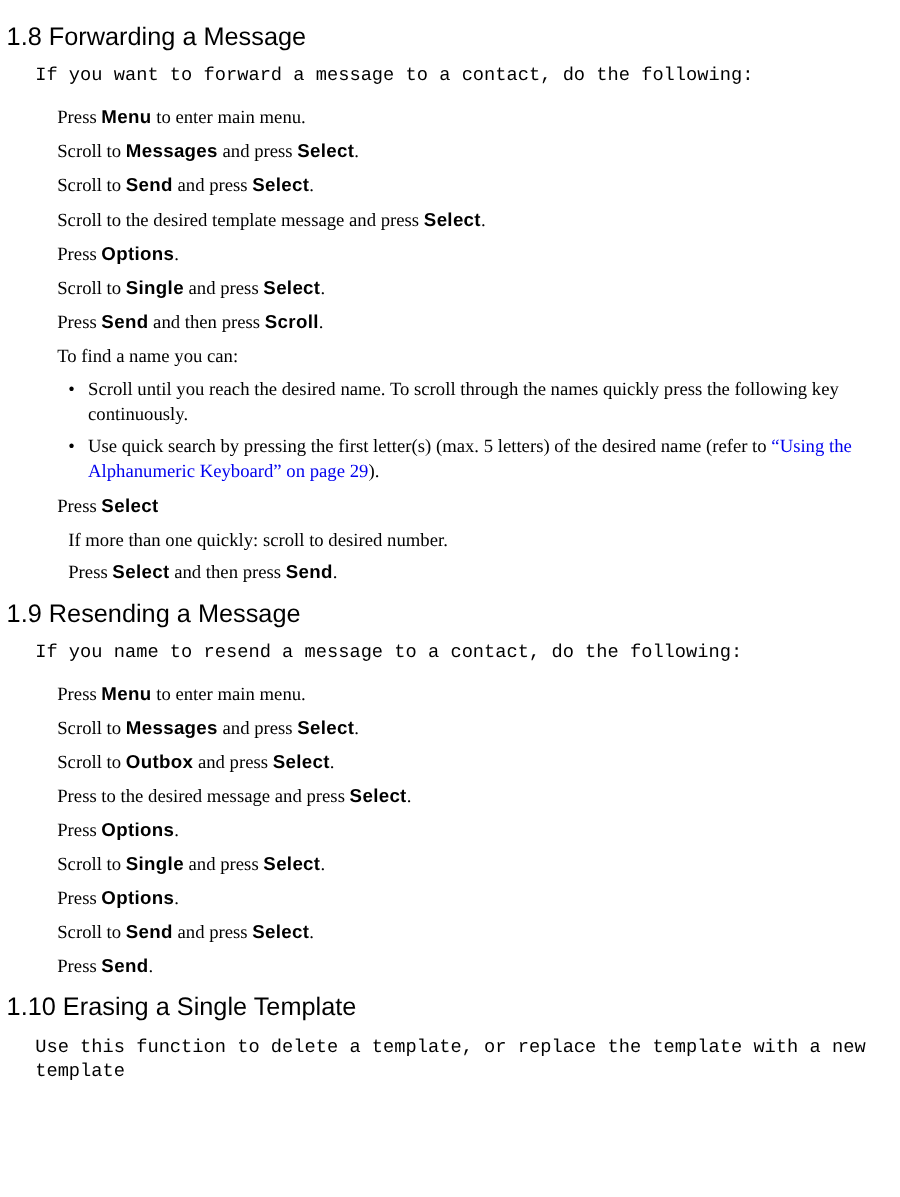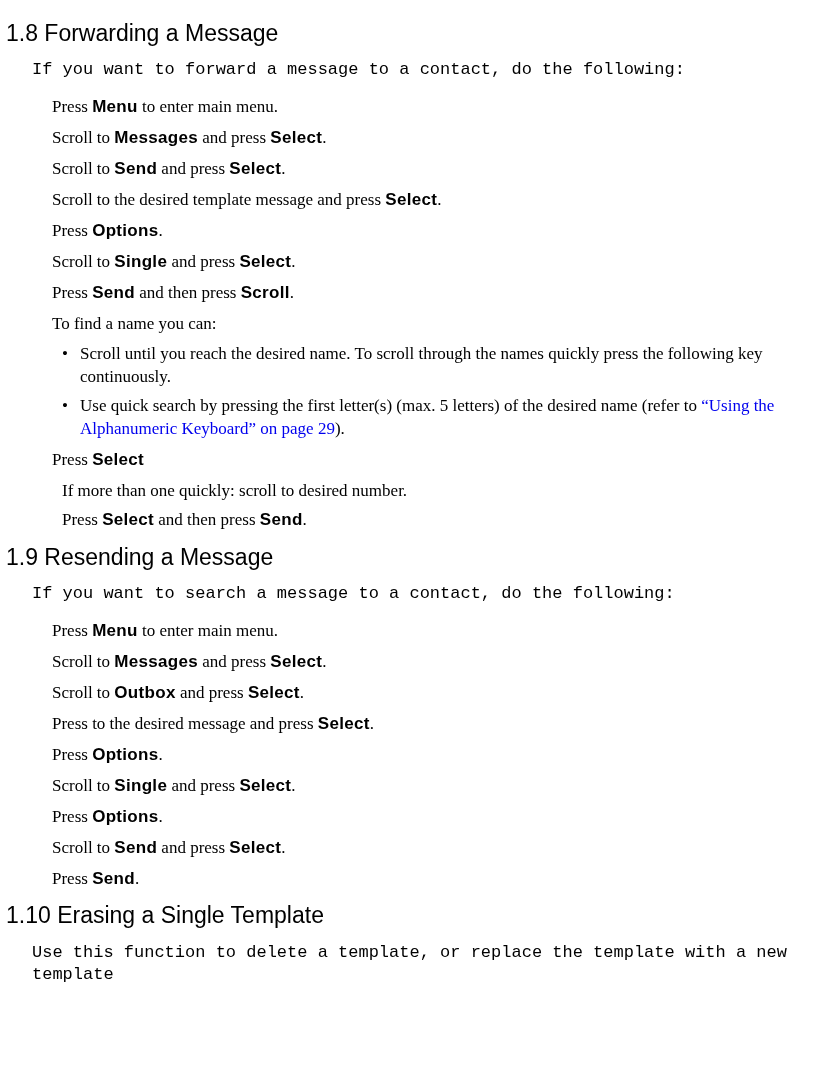--- a/index.html
+++ b/index.html
@@ -101,21 +101,21 @@
 </div>
 
 <div class="substep">If more than one quickly: scroll to desired number.</div>
 
 <div class="substep">
   <span>Press </span><span class="btn">Select</span><span> and then press </span><span class="btn">Send</span><span>.</span>
 </div>
 
 <h2 class="section-heading">1.9  Resending a Message</h2>
 
-<div class="intro">If you want to search a message to a contact, do the following:</div>
+<div class="intro">If you name to resend a message to a contact, do the following:</div>
 
 <div class="step">
   <span>Press </span><span class="btn">Menu</span><span> to enter main menu.</span>
 </div>
 
 <div class="step">
   <span>Scroll to </span><span class="btn">Messages</span><span> and press </span><span class="btn">Select</span><span>.</span>
 </div>
 
 <div class="step">

